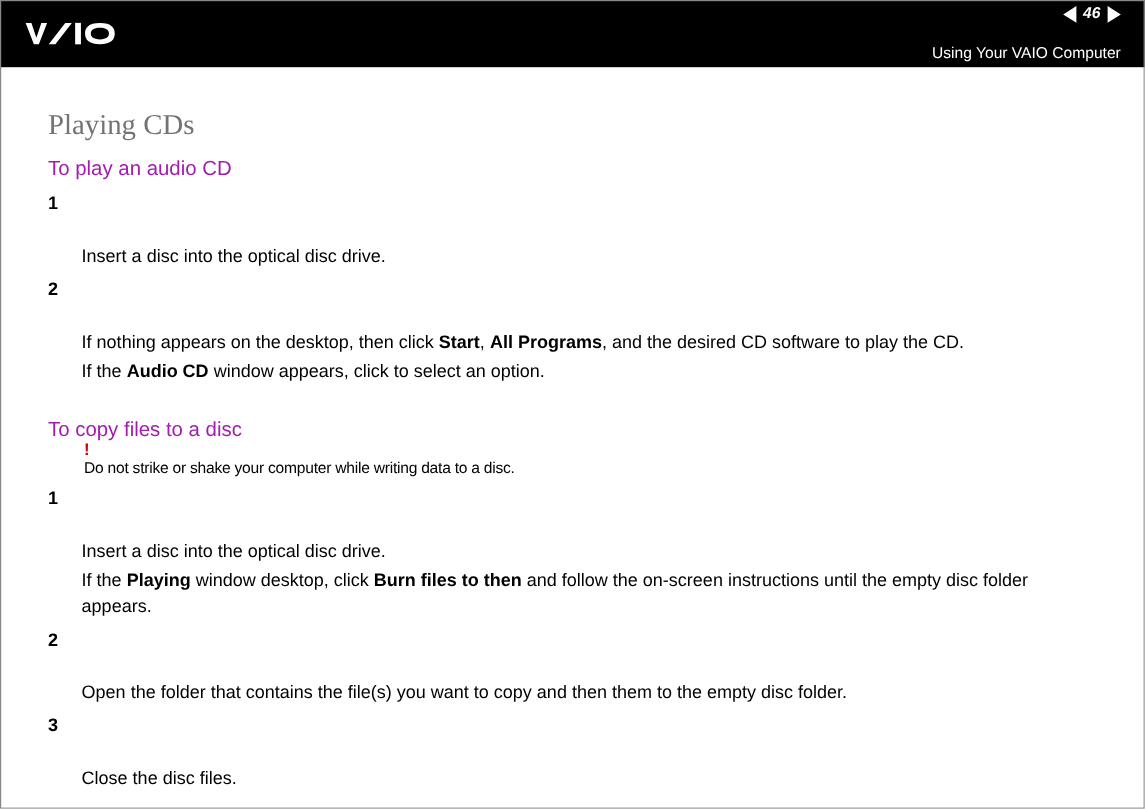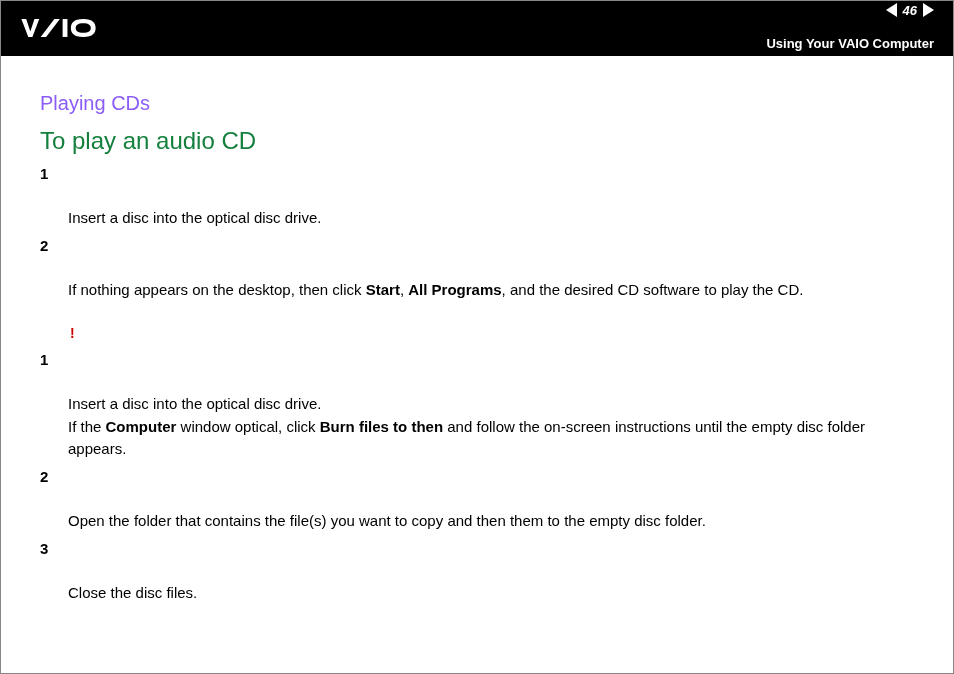--- a/index.html
+++ b/index.html
@@ -27,49 +27,49 @@
       align-items: center;
     }
     .logo svg { height: 22px; }
     .banner-right {
       text-align: right;
       font-size: 13px;
       line-height: 1.3;
     }
     .page-nav {
       display: flex;
-      align-items: flex-start;
+      align-items: center;
       justify-content: flex-end;
       gap: 6px;
       font-style: italic;
       font-weight: bold;
     }
     .nav-arrow {
       display: inline-block;
       width: 0; height: 0;
       border-top: 7px solid transparent;
       border-bottom: 7px solid transparent;
     }
     .nav-arrow.left { border-right: 11px solid #fff; }
     .nav-arrow.right { border-left: 11px solid #fff; }
-    .banner-subtitle { font-weight: bold; font-size: 13px; margin-top: 16px; }
+    .banner-subtitle { font-weight: normal; font-size: 13px; margin-top: 16px; }
     .content {
       padding: 36px 40px 0 40px;
       color: #000;
     }
     .section-heading {
-      color: #8b5cf6;
-      font-size: 20px;
+      color: #737373;
+      font-size: 24px;
       font-weight: 400;
       margin-bottom: 12px;
-      font-family: Liberation Sans, sans-serif;
+      font-family: Liberation Serif, serif;
     }
     .sub-heading {
-      color: #15803d;
-      font-size: 24px;
+      color: #a21caf;
+      font-size: 17px;
       font-weight: 400;
       margin-bottom: 8px;
     }
     .step-row {
       display: flex;
       margin-bottom: 6px;
       line-height: 1.45;
     }
     .step-num {
       font-weight: bold;
@@ -138,38 +138,43 @@
 
   <div class="step-row">
     <div class="step-num">1</div>
     <div class="step-text">Insert a disc into the optical disc drive.</div>
   </div>
 
   <div class="step-row">
     <div class="step-num">2</div>
     <div class="step-text">
       <span>If nothing appears on the desktop, then click </span><b>Start</b><span>, </span><b>All Programs</b><span>, and the desired CD software to play the CD.</span>
+      <span class="indent-line">
+        <span>If the </span><b>Audio CD</b><span> window appears, click to select an option.</span>
+      </span>
     </div>
   </div>
 
   <div class="section-gap"></div>
 
+  <div class="sub-heading">To copy files to a disc</div>
 
   <div class="caution-row">
     <div class="caution-text-wrap">
       <span class="caution-mark">!</span>
+      <span class="caution-text">Do not strike or shake your computer while writing data to a disc.</span>
     </div>
   </div>
 
   <div class="step-row">
     <div class="step-num">1</div>
     <div class="step-text">
       <span>Insert a disc into the optical disc drive.</span>
       <span class="indent-line">
-        <span>If the </span><b>Computer</b><span> window optical, click </span><b>Burn files to then</b><span> and follow the on-screen instructions until the empty disc folder appears.</span>
+        <span>If the </span><b>Playing</b><span> window desktop, click </span><b>Burn files to then</b><span> and follow the on-screen instructions until the empty disc folder appears.</span>
       </span>
     </div>
   </div>
 
   <div class="step-row">
     <div class="step-num">2</div>
     <div class="step-text">Open the folder that contains the file(s) you want to copy and then them to the empty disc folder.</div>
   </div>
 
   <div class="step-row">

